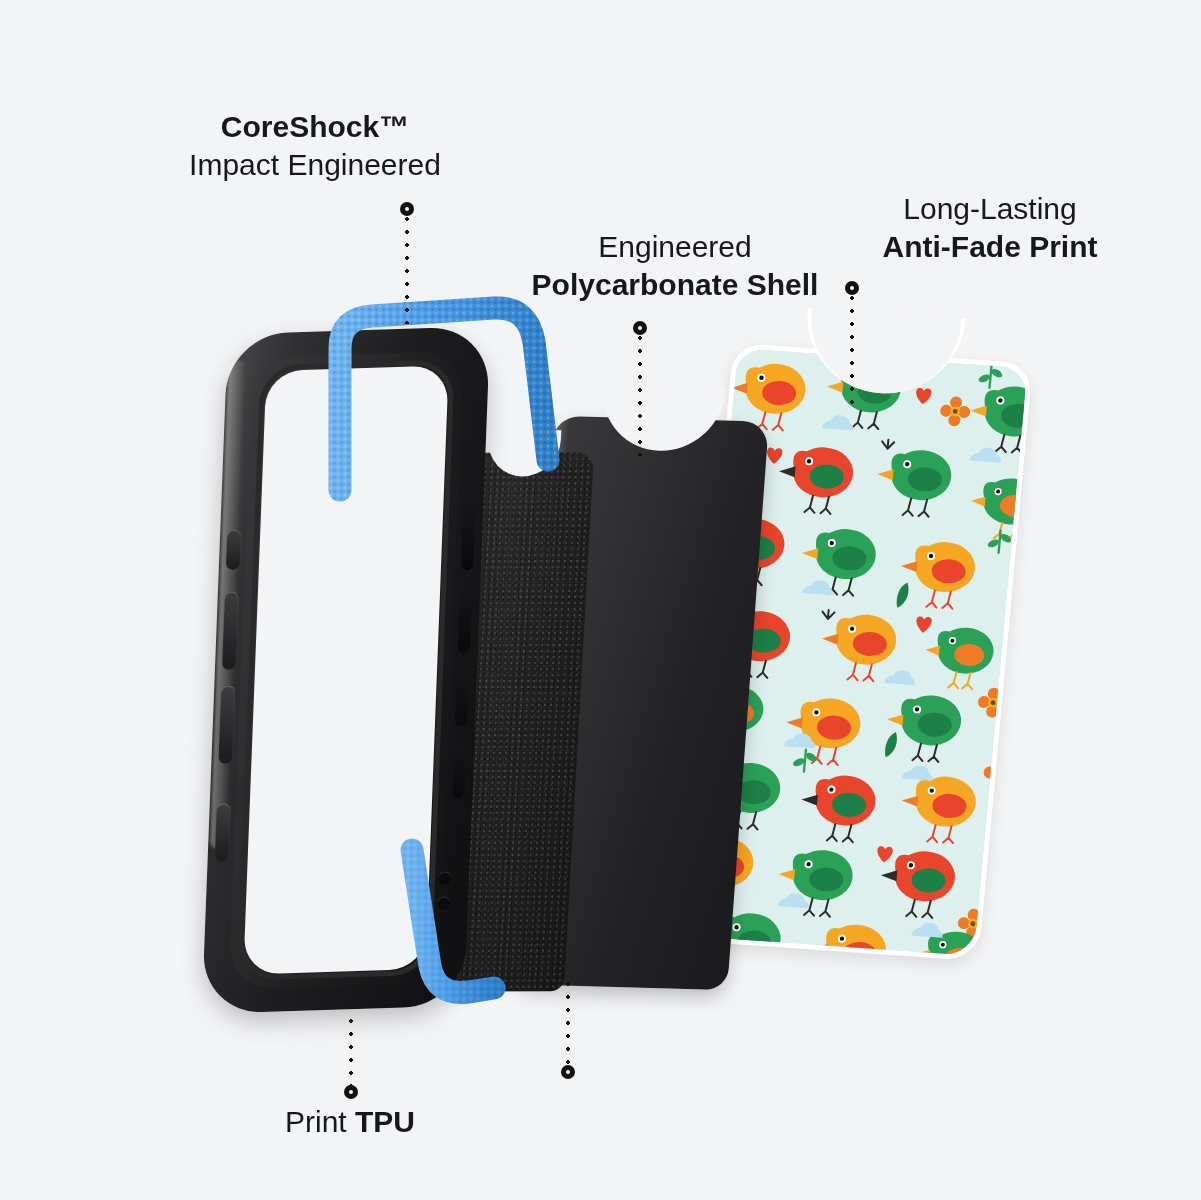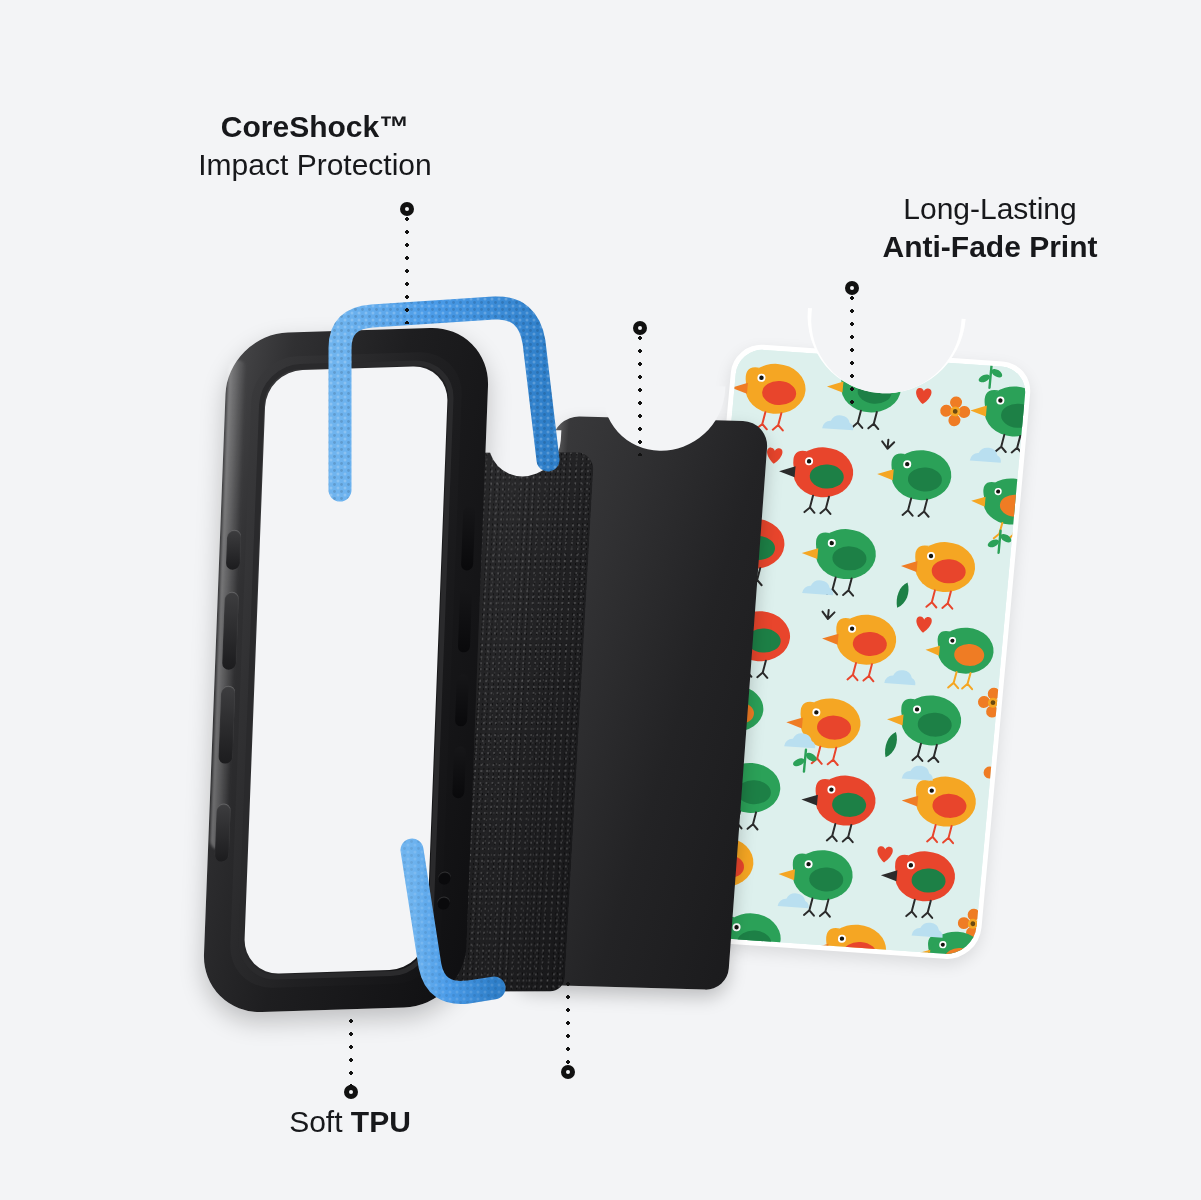--- a/index.html
+++ b/index.html
@@ -399,27 +399,31 @@
     <div class="ring ring-bot"></div>
   </div>
 
   <div class="leader" style="left:561px;top:982px;height:95px;">
     <div class="dots"></div>
     <div class="ring ring-bot"></div>
   </div>
 
   <div class="label" id="lbl-coreshock">
     <span class="lrow l-strong">CoreShock™</span>
-    <span class="lrow l-reg">Impact Protection</span>
-  </div>
-
+    <span class="lrow l-reg">Impact Engineered</span>
+  </div>
+
+  <div class="label" id="lbl-poly">
+    <span class="lrow l-reg">Engineered</span>
+    <span class="lrow l-strong">Polycarbonate Shell</span>
+  </div>
 
   <div class="label" id="lbl-print">
     <span class="lrow l-reg">Long-Lasting</span>
     <span class="lrow l-strong">Anti-Fade Print</span>
   </div>
 
   <div class="label" id="lbl-tpu">
-    <span class="lrow"><span class="l-reg">Soft </span><span class="l-strong">TPU</span></span>
+    <span class="lrow"><span class="l-reg">Print </span><span class="l-strong">TPU</span></span>
   </div>
 
 
 </div>
 
 </body></html>

